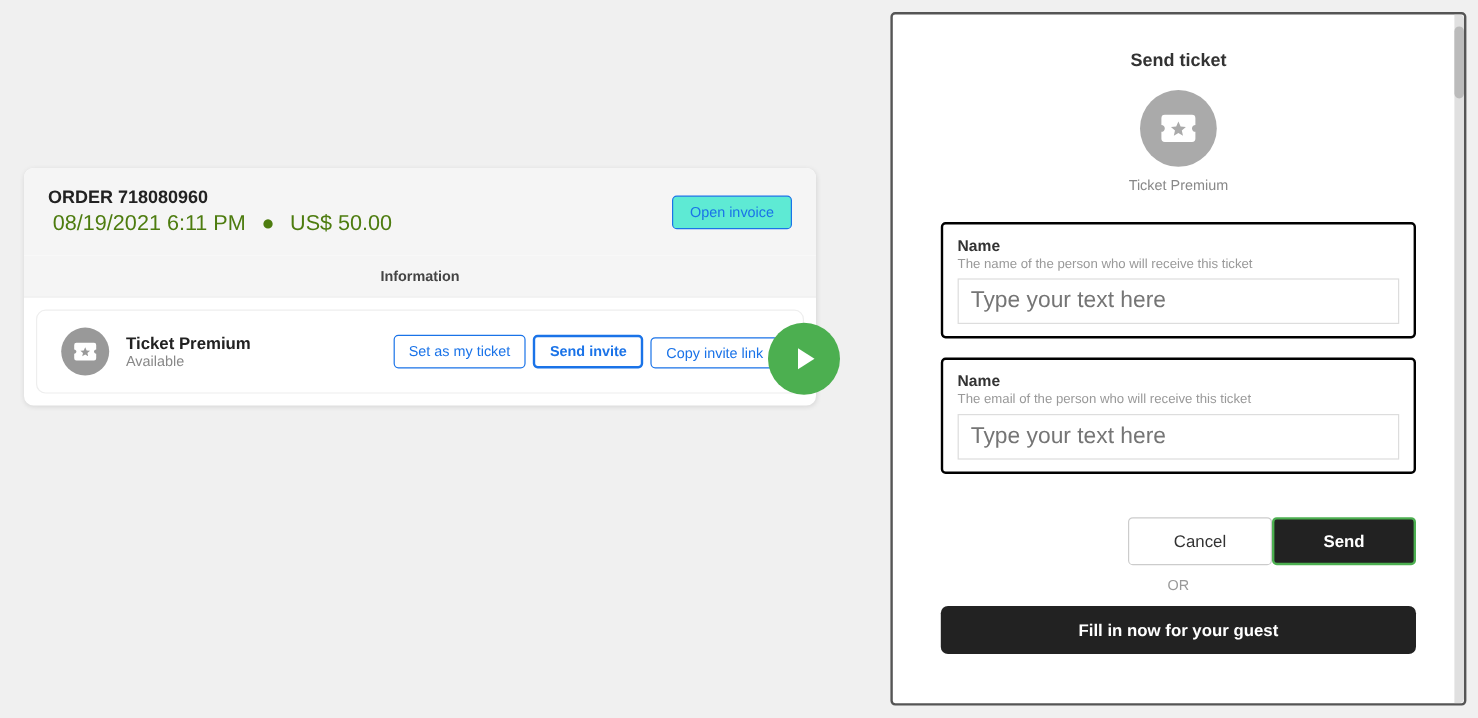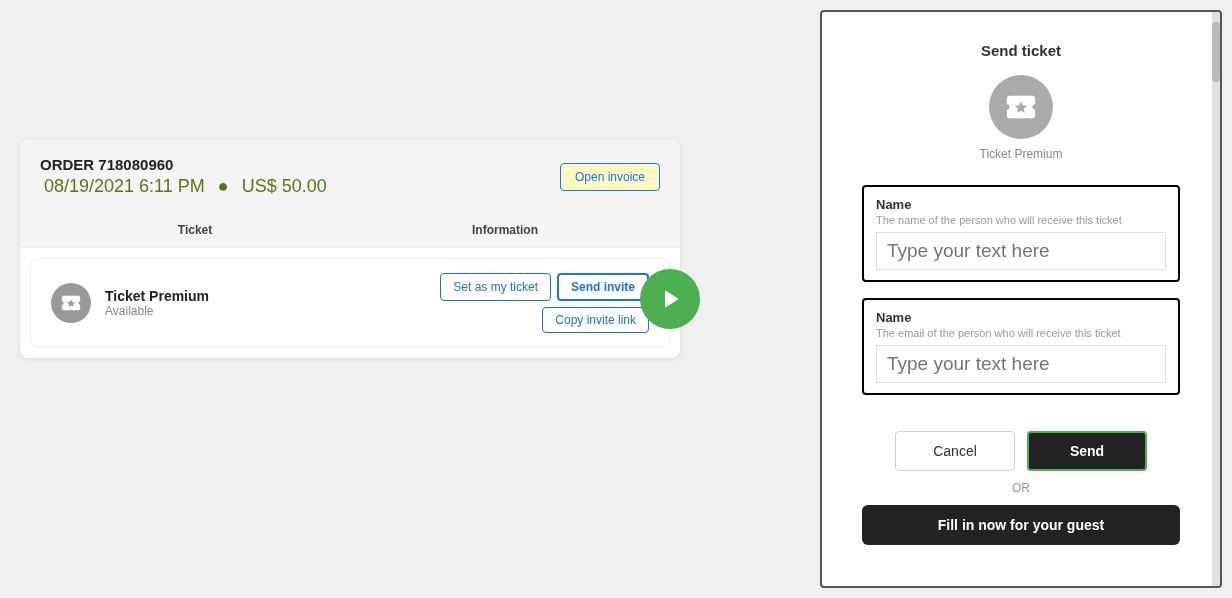--- a/index.html
+++ b/index.html
@@ -49,21 +49,21 @@
     }
     .order-meta {
       font-size: 18px;
       color: #4d7c0f;
       margin-top: 3px;
     }
     .order-meta span {
       margin: 0 4px;
     }
     .open-invoice-btn {
-      background: #fef9c3;
+      background: #5eead4;
       border: 1px solid #1a73e8;
       color: #1a73e8;
       padding: 6px 14px;
       border-radius: 4px;
       font-size: 12px;
       cursor: pointer;
     }
     .order-table-header {
       display: flex;
       padding: 10px 20px;
@@ -116,21 +116,21 @@
       font-size: 14px;
       font-weight: 600;
       color: #222;
     }
     .ticket-status {
       font-size: 12px;
       color: #888;
     }
     .ticket-actions {
       display: flex;
-      flex-direction: column;
+      flex-direction: row;
       align-items: flex-end;
       gap: 6px;
     }
     .ticket-actions-row1 {
       display: flex;
       gap: 6px;
     }
     .action-btn {
       border: 1px solid #1a73e8;
       background: #fff;
@@ -173,21 +173,21 @@
       width: 30px;
       height: 30px;
       fill: #fff;
     }
 
     
     .send-ticket-panel {
       position: absolute;
       right: 10px;
       top: 10px;
-      width: 402px;
+      width: 480px;
       height: 578px;
       background: #fff;
       border: 2px solid #555;
       border-radius: 4px;
       display: flex;
       flex-direction: column;
       align-items: center;
       padding: 30px 40px 24px 40px;
       overflow-y: auto;
     }
@@ -257,24 +257,23 @@
       width: 100%;
       border: 1px solid #ddd;
       border-radius: 0;
       padding: 7px 10px;
       font-size: 19px;
       color: #999;
       outline: none;
     }
     .buttons-row {
       display: flex;
-      gap: 12px;
       margin-top: 20px;
       width: 100%;
-      justify-content: center;
+      justify-content: flex-end;
     }
     .cancel-btn {
       background: #fff;
       border: 1px solid #ccc;
       color: #333;
       padding: 10px 36px;
       border-radius: 4px;
       font-size: 14px;
       cursor: pointer;
       min-width: 120px;
@@ -320,21 +319,20 @@
         <div class="order-title">ORDER 718080960</div>
         <div class="order-meta">
           <span>08/19/2021 6:11 PM</span>
           <span>●</span>
           <span>US$ 50.00</span>
         </div>
       </div>
       <button class="open-invoice-btn">Open invoice</button>
     </div>
     <div class="order-table-header">
-      <div class="col-ticket">Ticket</div>
       <div class="col-info">Information</div>
     </div>
     <div class="ticket-row">
       <div class="ticket-icon">
         <svg viewBox="0 0 24 24">
           <path d="M20 12c0-1.1.9-2 2-2V6a2 2 0 0 0-2-2H4a2 2 0 0 0-2 2v4c1.1 0 2 .9 2 2s-.9 2-2 2v4a2 2 0 0 0 2 2h16a2 2 0 0 0 2-2v-4c-1.1 0-2-.9-2-2zm-5.3 4.3l-2.7-1.6-2.7 1.6.7-3-2.4-2.1 3.1-.3 1.3-2.9 1.3 2.9 3.1.3-2.4 2.1.7 3z"></path>
         </svg>
       </div>
       <div class="ticket-info">
         <div class="ticket-name">Ticket Premium</div>

